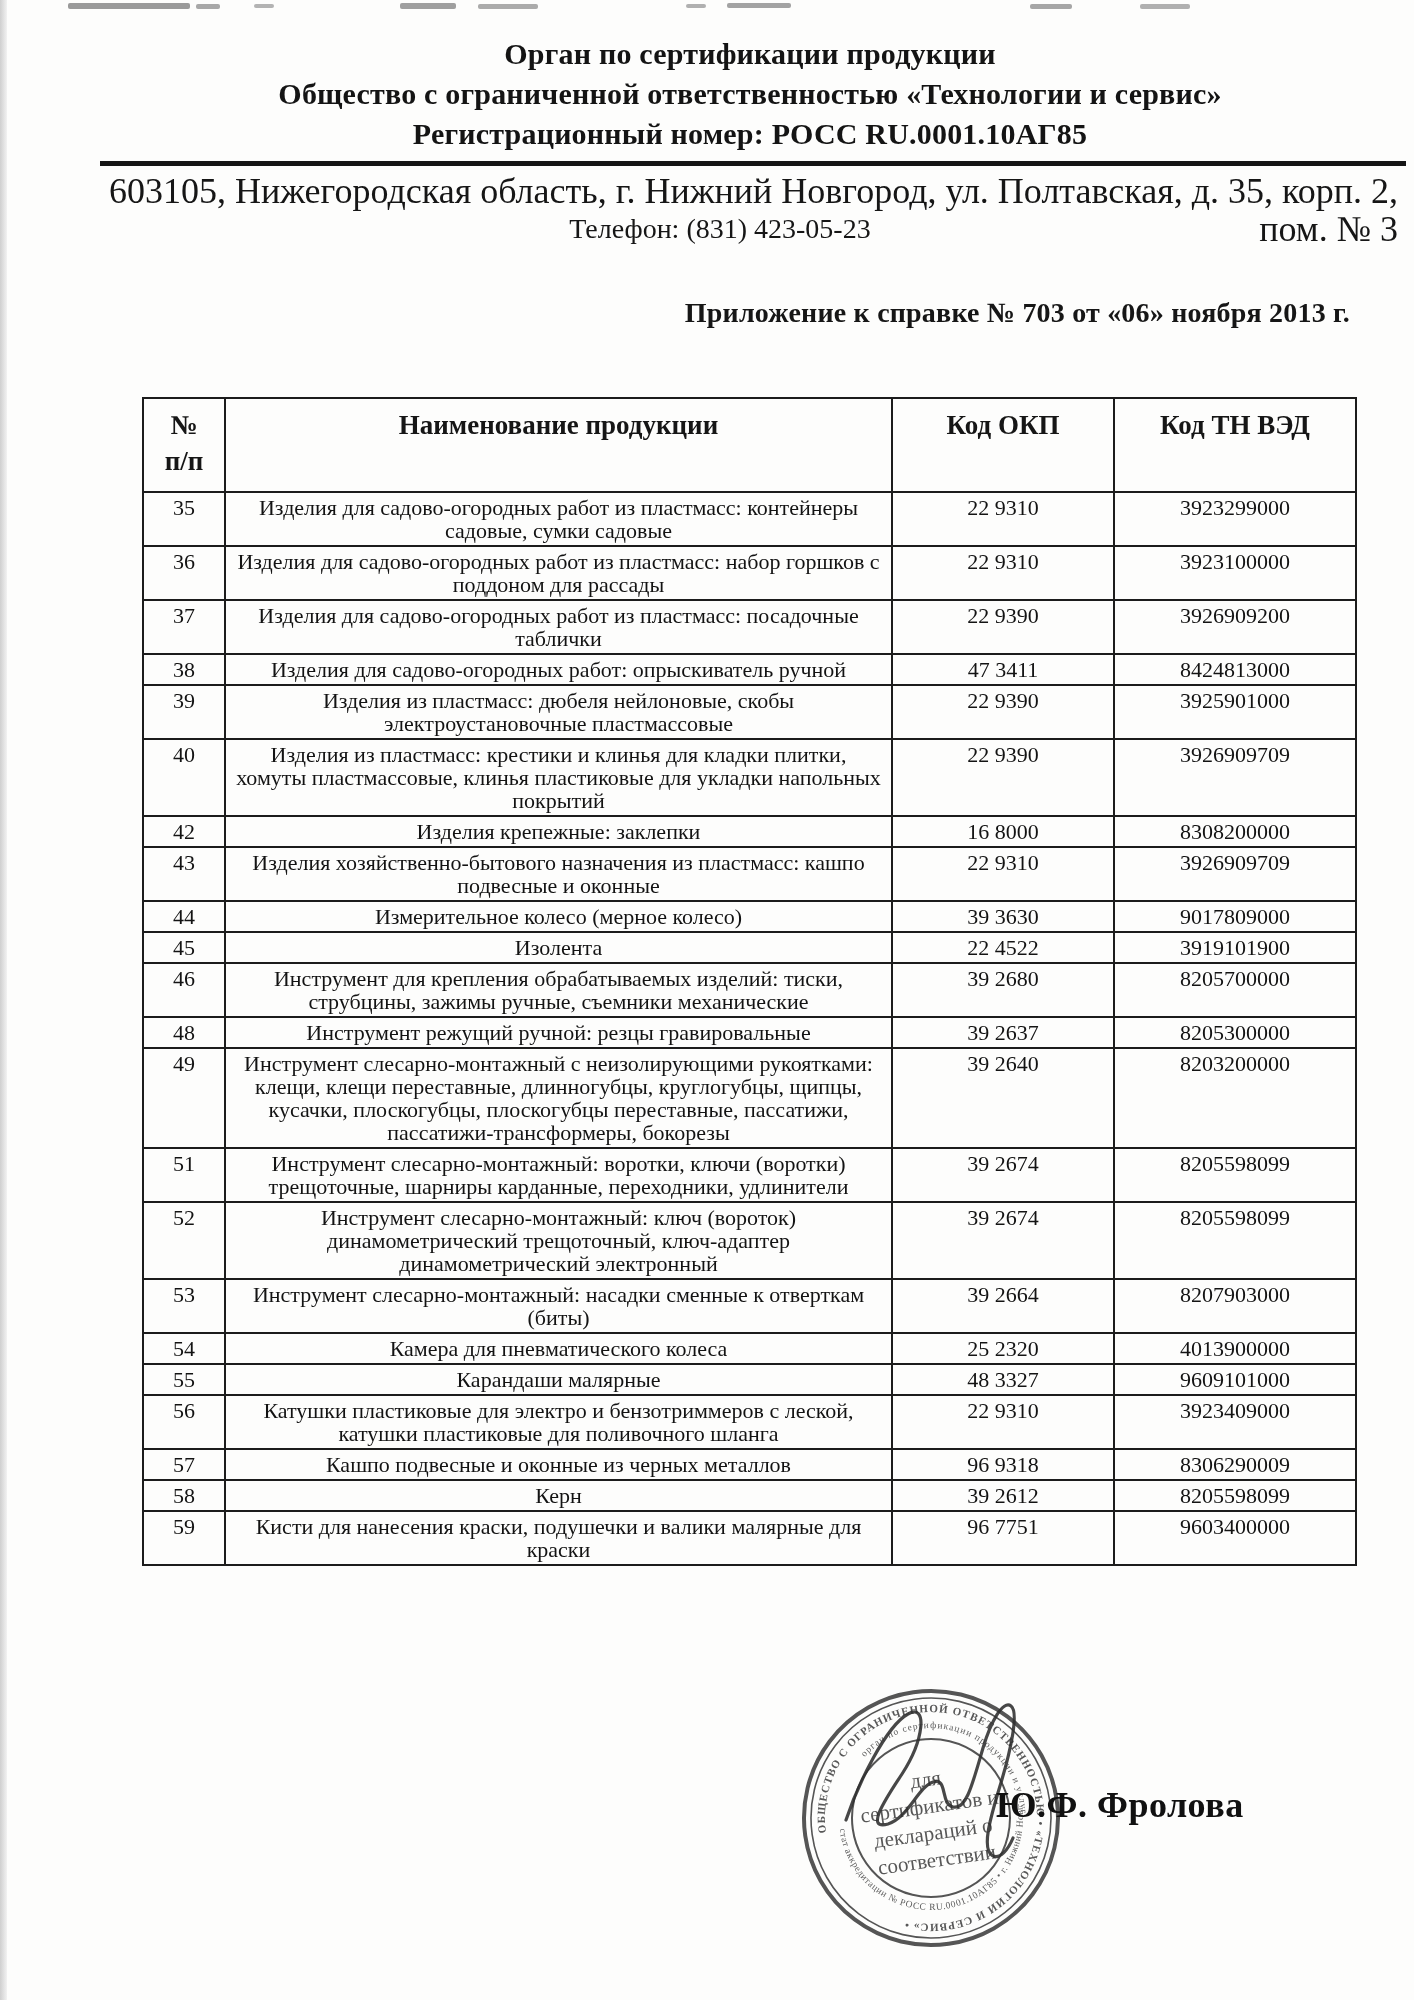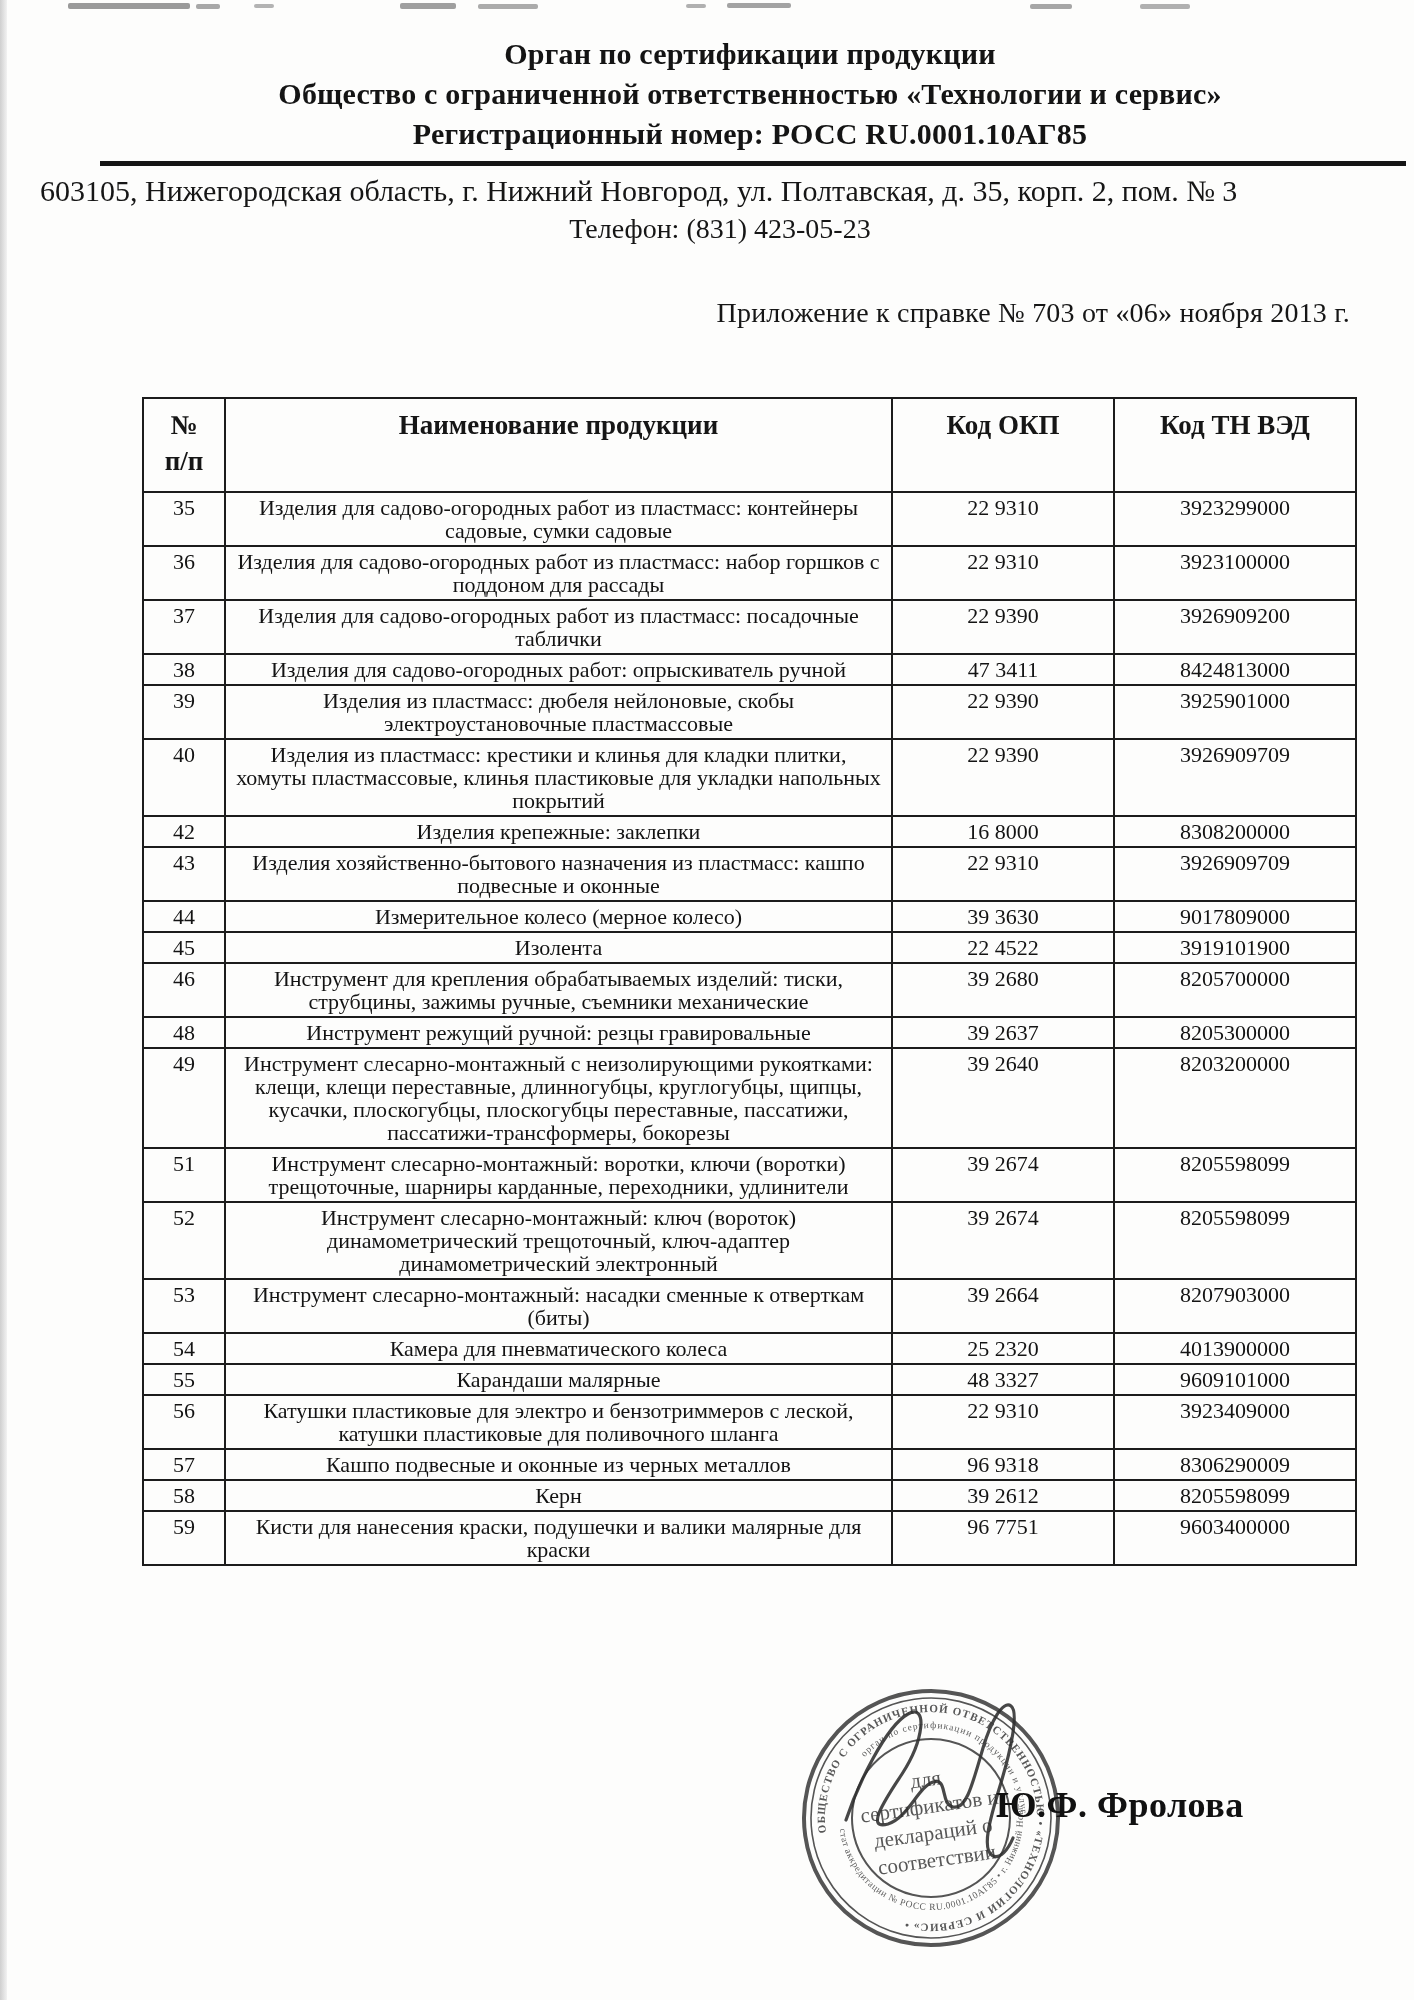--- a/index.html
+++ b/index.html
@@ -17,23 +17,23 @@
   .left-edge{position:absolute;left:0;top:0;width:7px;height:100%;
     background:linear-gradient(to right,#cfcfcf,#f2f2f2);}
   .artifact{position:absolute;border-radius:2px;}
 
   .org{
     position:absolute;left:100px;right:14px;top:34px;
     text-align:center;font-weight:bold;font-size:30px;line-height:40px;
     letter-spacing:.2px;color:#141414;
   }
   .rule{position:absolute;left:100px;right:8px;top:161px;height:5px;background:#151515;}
-  .addr{position:absolute;left:40px;right:16px;top:172px;text-align:left;font-size:30px;line-height:38px;}
+  .addr{position:absolute;left:40px;right:16px;top:172px;text-align:right;font-size:36px;line-height:38px;}
   .phone{position:absolute;left:40px;right:14px;top:213px;text-align:center;font-size:28px;}
-  .annex{position:absolute;right:64px;top:297px;font-size:28px;font-weight:normal;letter-spacing:.2px;}
+  .annex{position:absolute;right:64px;top:297px;font-size:28px;font-weight:bold;letter-spacing:.2px;}
 
   table.products{
     position:absolute;left:142px;top:397px;width:1213px;
     border-collapse:collapse;table-layout:fixed;
     background:transparent;
   }
   .products col.c1{width:82px;}
   .products col.c2{width:667px;}
   .products col.c3{width:222px;}
   .products col.c4{width:242px;}

